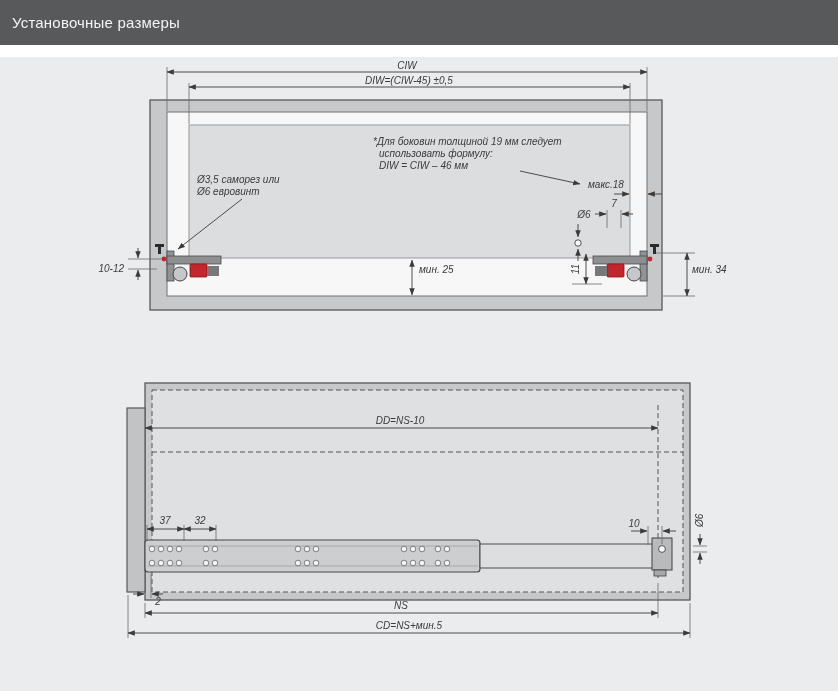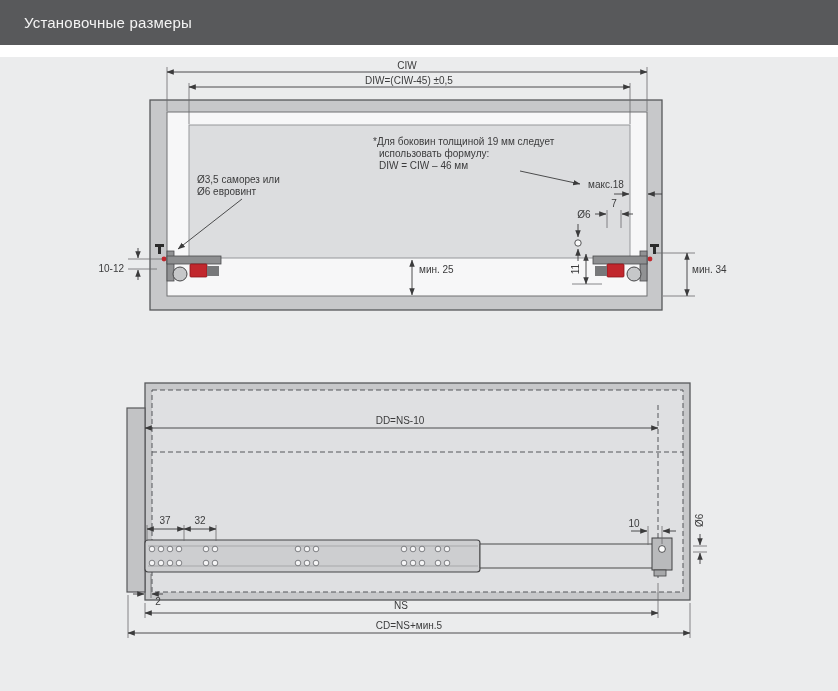--- a/index.html
+++ b/index.html
@@ -7,27 +7,27 @@
   body {
     width: 838px; height: 691px;
     background: #ffffff;
     font-family: "Liberation Sans", sans-serif;
     overflow: hidden;
   }
   .topbar {
     height: 45px;
     background: #58595b;
     display: flex; align-items: center;
-    padding: 0 24px;
+    padding: 0 12px;
   }
   .topbar h1 {
     margin: 0; color: #f4f4f4;
     font-size: 15px; font-weight: 400; letter-spacing: .2px;
   }
-  .content { margin-top: 12px; height: 634px; background: #ebeced; }
+  .content { margin-top: 12px; height: 634px; background: #ebeced; font-style: italic; }
   svg { display: block; }
   .dim  { stroke: #3b3b3c; stroke-width: .9; fill: none; }
   .ext  { stroke: #6b6b6c; stroke-width: .8; fill: none; }
   .dash { stroke: #55565a; stroke-width: 1; fill: none; stroke-dasharray: 5 3; }
   .thin { stroke: #9a9a9c; stroke-width: .7; fill: none; }
   text {
     font-family: "Liberation Sans", sans-serif;
     font-size: 10px; fill: #3b3b3c;
   }
 </style>

